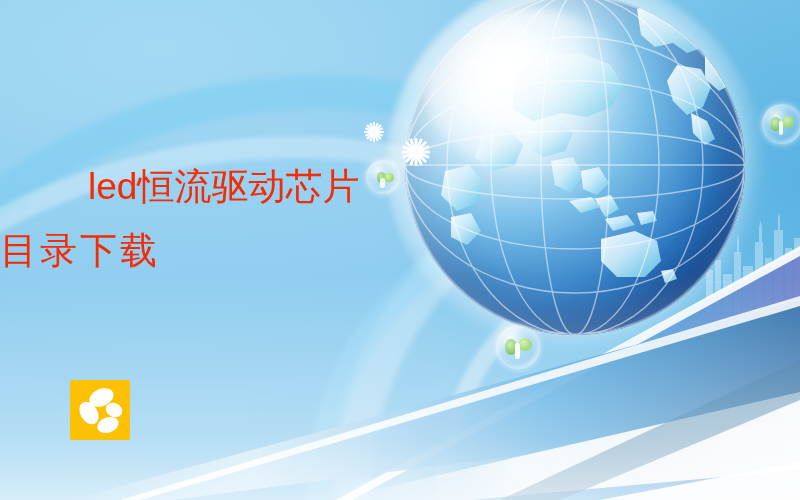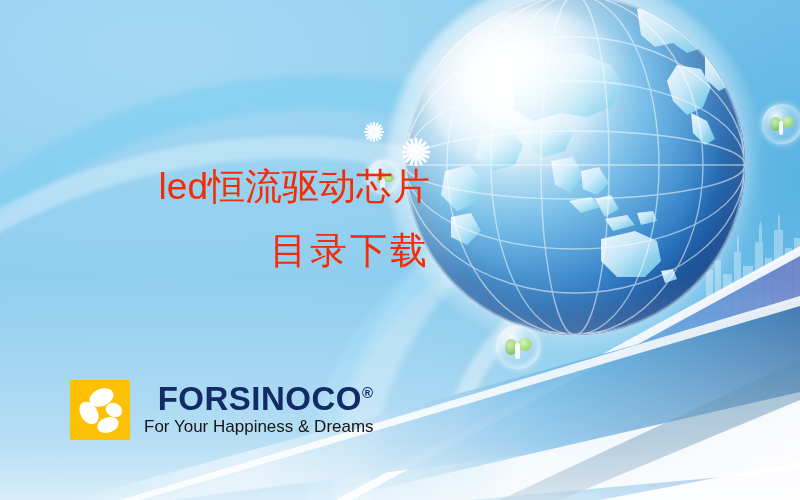--- a/index.html
+++ b/index.html
@@ -4,21 +4,20 @@
 <style>
   html,body{margin:0;padding:0;}
   body{
     width:800px;height:500px;overflow:hidden;
     font-family:"Liberation Sans", sans-serif;
     background:#9ad3f1;
   }
   #stage{
     position:relative;width:800px;height:500px;overflow:hidden;
     background:#9ad3f1;
-    text-align:right;
   }
   .layer{position:absolute;top:0;left:0;width:800px;height:500px;}
 
   
   .bg-base{
     background:
       radial-gradient(120% 90% at 20% 10%, #a4d9f4 0%, #93cff0 45%, #7cc4ec 100%);
   }
   .bg-bottomleft{
     background:linear-gradient(to bottom, rgba(255,255,255,0) 55%, rgba(255,255,255,.42) 88%, rgba(255,255,255,.70) 100%);
@@ -328,19 +327,15 @@
     <div class="logo-mark">
       <svg width="60" height="60" viewBox="0 0 60 60" xmlns="http://www.w3.org/2000/svg">
         <g fill="#ffffff">
           <ellipse cx="31.5" cy="17.5" rx="12.5" ry="8.5" transform="rotate(-22 31.5 17.5)"></ellipse>
           <ellipse cx="19" cy="33" rx="12" ry="8.5" transform="rotate(58 19 33)"></ellipse>
           <ellipse cx="44" cy="30" rx="8.5" ry="7" transform="rotate(26 44 30)"></ellipse>
           <ellipse cx="38" cy="45" rx="11" ry="7.5" transform="rotate(-18 38 45)"></ellipse>
         </g>
       </svg>
     </div>
-    <div class="logo-text">
-      <div class="logo-word"><span>FORSINOCO</span><sup>®</sup></div>
-      <div class="logo-tag">For Your Happiness &amp; Dreams</div>
-    </div>
   </div>
 
 </div>
 
 </body></html>

